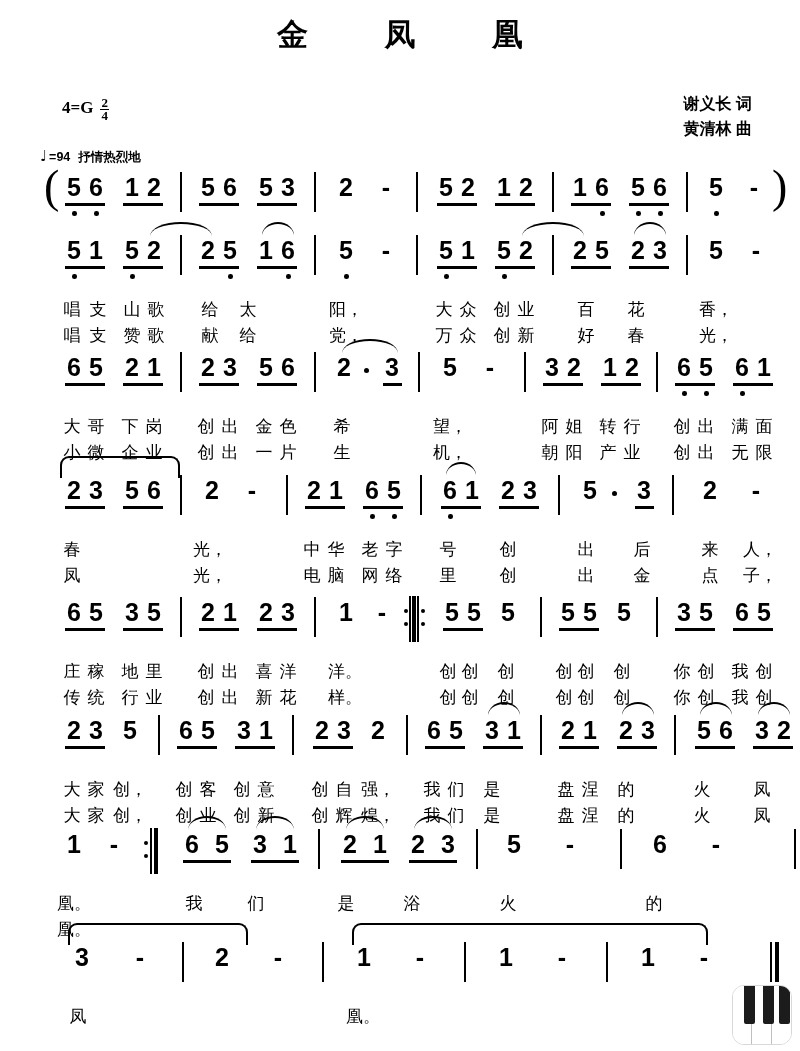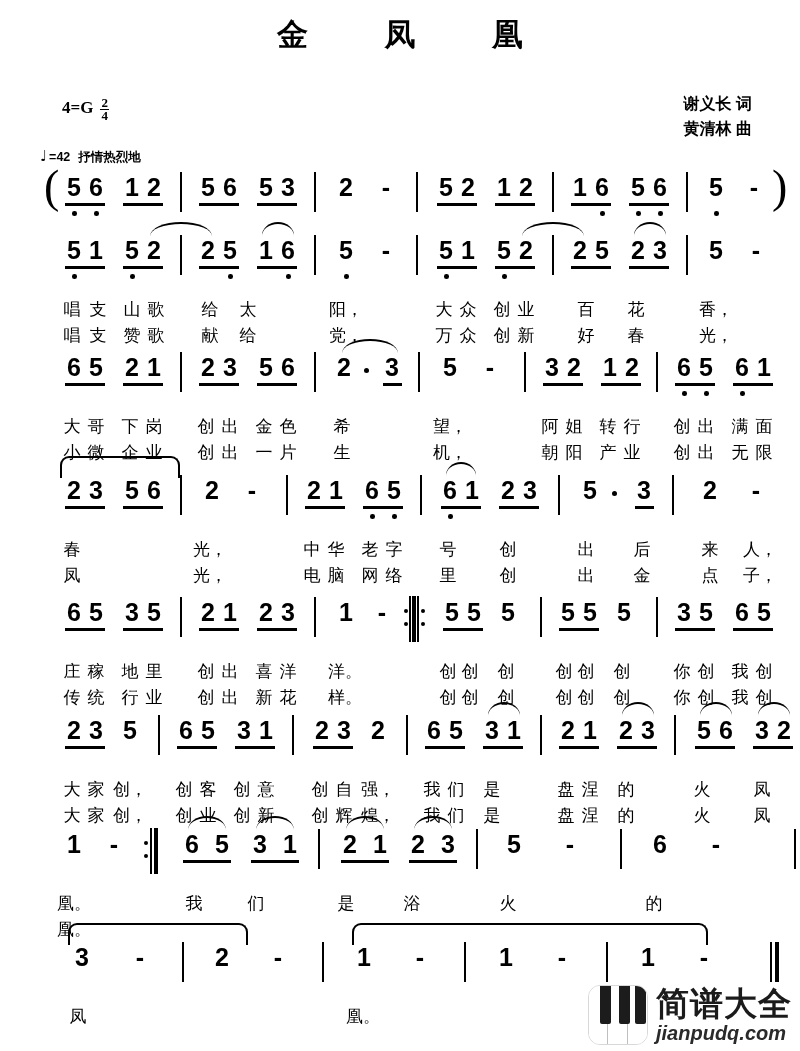--- a/index.html
+++ b/index.html
@@ -291,21 +291,21 @@
   </span>
 </div>
 
 <div id="credits">
   <div>谢义长 词</div>
   <div>黄清林 曲</div>
 </div>
 
 <div id="tempo">
   <span class="note-glyph">♩</span>
-  <span>=42</span>
+  <span>=94</span>
   <span class="tempo-expr">抒情热烈地</span>
 </div>
 
 <div class="system" style="top:175px">
   <div class="staffline">
     <span class="paren" style="left:-2px">(</span>
 
     <span class="note" style="left:18px">5</span>
     <span class="note" style="left:40px">6</span>
     <div class="beam" style="left:19px;width:40px"></div>
@@ -870,17 +870,13 @@
 
 <div id="logo">
   <div id="logo-keys">
     <span class="wk" style="left:0"></span>
     <span class="wk" style="left:33.33%"></span>
     <span class="wk" style="left:66.66%;border-right:0"></span>
     <span class="bk" style="left:11px"></span>
     <span class="bk" style="left:30px"></span>
     <span class="bk" style="left:46px"></span>
   </div>
-  <div id="logo-text">
-    <span id="logo-cn">简谱大全</span>
-    <span id="logo-url">jianpudq.com</span>
-  </div>
 </div>
 
 </body></html>

